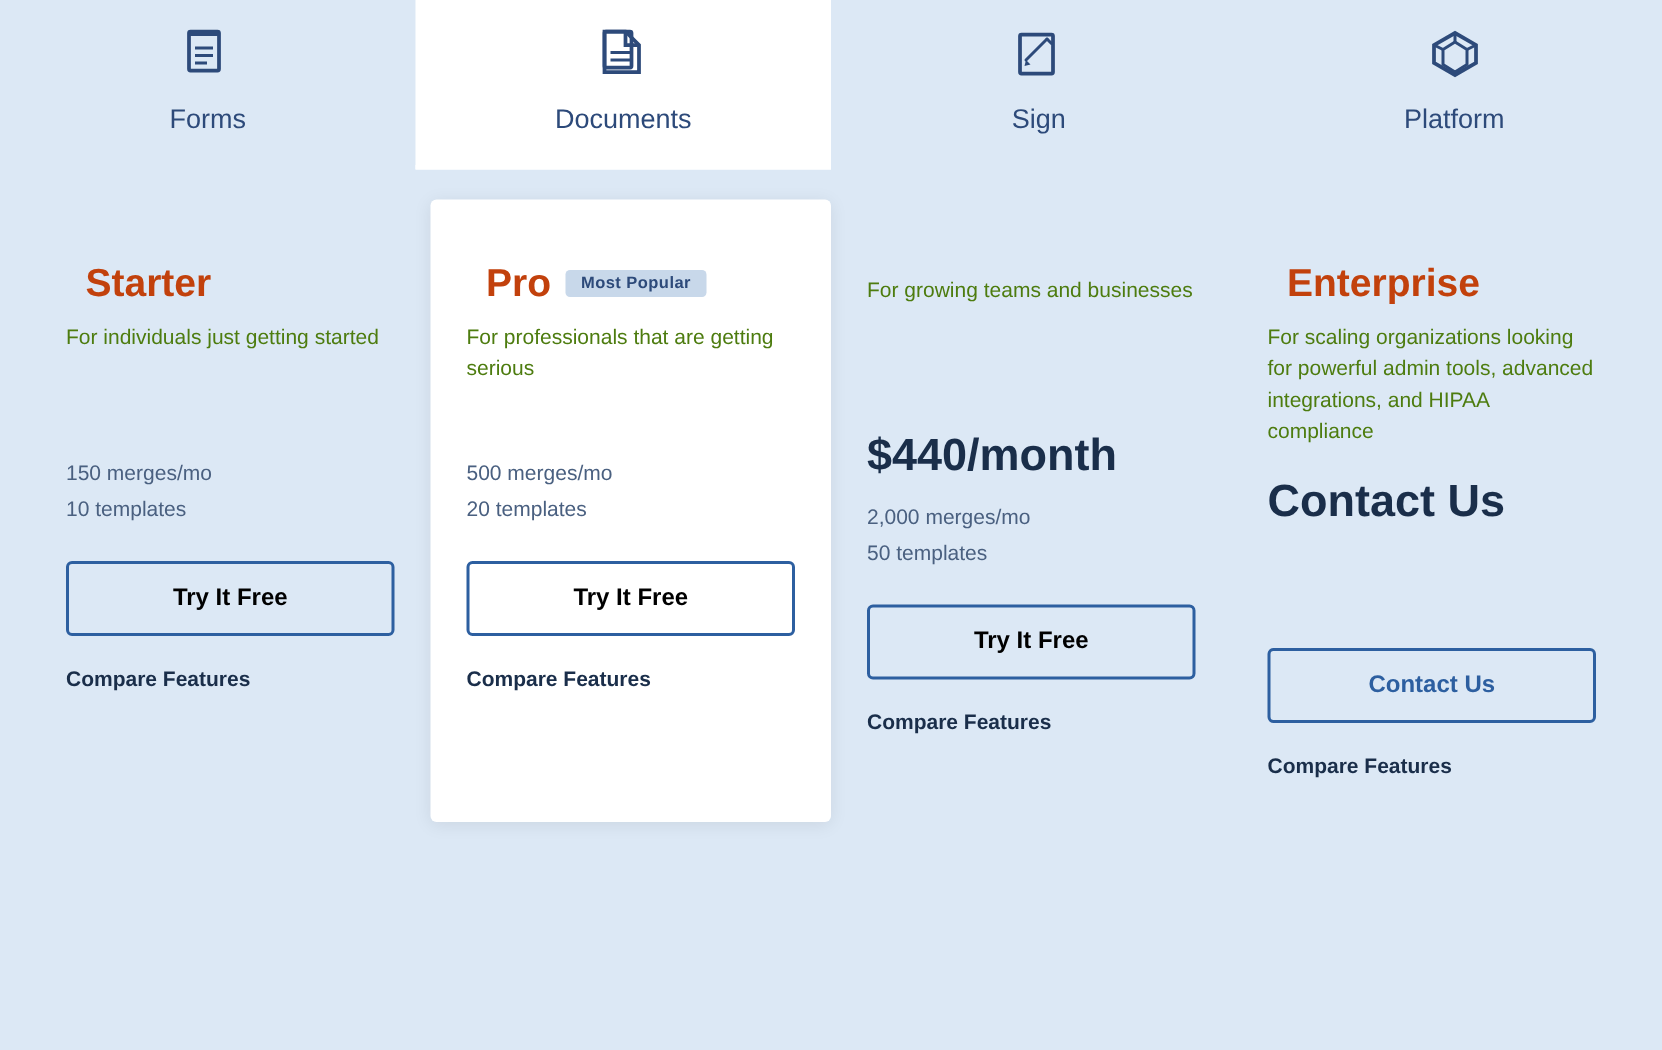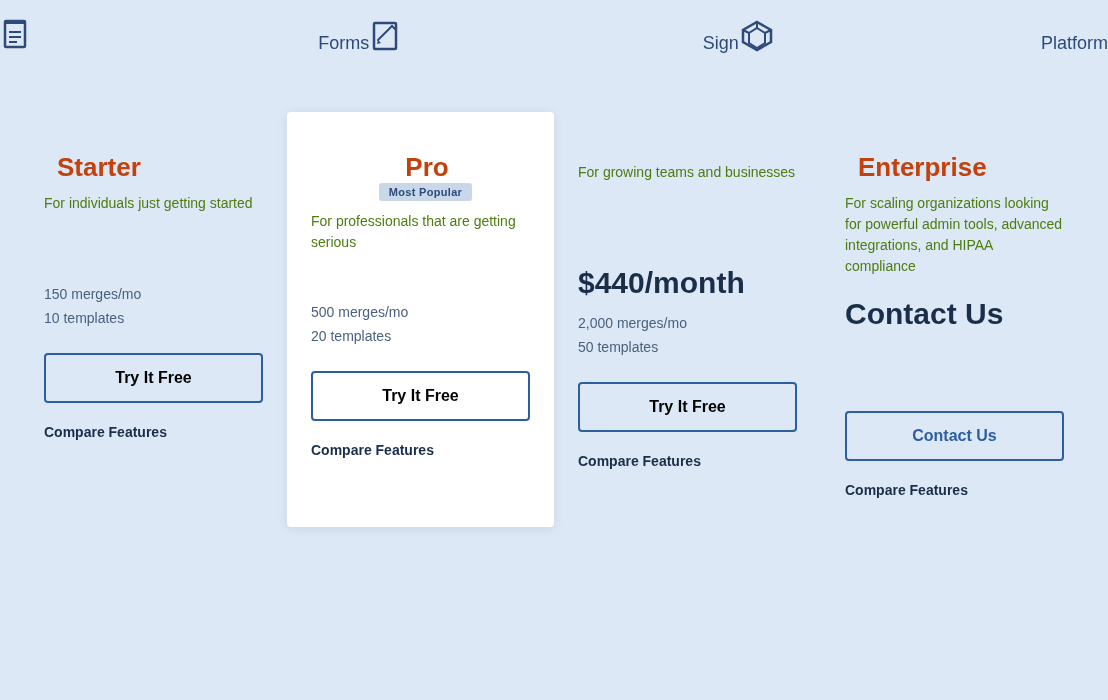--- a/index.html
+++ b/index.html
@@ -6,23 +6,23 @@
     body {
       font-family: -apple-system, BlinkMacSystemFont, 'Segoe UI', sans-serif;
       background: #dce8f5;
       width: 1108px;
       min-height: 700px;
       overflow-x: hidden;
     }
     .nav-tab {
       flex: 1;
       display: flex;
-      flex-direction: row;
+      flex-direction: column;
       align-items: center;
-      justify-content: space-between;
+      justify-content: center;
       padding: 18px 0 20px;
       cursor: pointer;
       background: #dce8f5;
       border-bottom: 3px solid transparent;
     }
     .nav-tab.active {
       background: white;
       border-bottom: 3px solid white;
     }
     .nav-tab .tab-icon {
@@ -158,20 +158,33 @@
           <rect x="5" y="3" width="12" height="3" fill="#2d4a7a"></rect>
           <rect x="5" y="3" width="20" height="3" rx="1" fill="#2d4a7a"></rect>
           <line x1="9" y1="14" x2="21" y2="14" stroke="#2d4a7a" stroke-width="2"></line>
           <line x1="9" y1="19" x2="21" y2="19" stroke="#2d4a7a" stroke-width="2"></line>
           <line x1="9" y1="24" x2="17" y2="24" stroke="#2d4a7a" stroke-width="2"></line>
         </svg>
       </span>
       <span class="tab-label">Forms</span>
     </div>
 
+    <div class="nav-tab active" style="background:white; border-bottom:3px solid white;">
+      <span class="tab-icon">
+        <svg width="36" height="36" viewBox="0 0 36 36" fill="none" xmlns="http://www.w3.org/2000/svg">
+          <rect x="5" y="3" width="18" height="24" rx="1" stroke="#2d4a7a" stroke-width="2.5" fill="none"></rect>
+          <path d="M19 3 L28 12 L28 30 L5 30 L5 3 Z" stroke="#2d4a7a" stroke-width="2.5" fill="none"></path>
+          <path d="M19 3 L19 12 L28 12" stroke="#2d4a7a" stroke-width="2.5" fill="none"></path>
+          <line x1="9" y1="17" x2="22" y2="17" stroke="#2d4a7a" stroke-width="2"></line>
+          <line x1="9" y1="22" x2="22" y2="22" stroke="#2d4a7a" stroke-width="2"></line>
+          <line x1="9" y1="27" x2="16" y2="27" stroke="#2d4a7a" stroke-width="2"></line>
+        </svg>
+      </span>
+      <span class="tab-label">Documents</span>
+    </div>
 
     <div class="nav-tab">
       <span class="tab-icon">
         <svg width="36" height="36" viewBox="0 0 36 36" fill="none" xmlns="http://www.w3.org/2000/svg">
           <rect x="5" y="5" width="22" height="26" rx="1" stroke="#2d4a7a" stroke-width="2.5" fill="none"></rect>
           <line x1="9" y1="22" x2="23" y2="8" stroke="#2d4a7a" stroke-width="2" stroke-linecap="round"></line>
           <path d="M23 8 L26 11" stroke="#2d4a7a" stroke-width="2" stroke-linecap="round"></path>
           <path d="M9 22 L8 26 L12 25 Z" fill="#2d4a7a"></path>
         </svg>
       </span>
@@ -201,21 +214,21 @@
     <div class="plan-description">For individuals just getting started</div>
     <div class="plan-merges">
       <span>150 merges/mo</span><br>
       <span>10 templates</span>
     </div>
     <button class="btn-try">Try It Free</button>
     <a class="compare-link">Compare Features</a>
   </div>
 
   <div class="pricing-card featured">
-    <div style="display:flex; align-items:center; flex-wrap:wrap; margin-bottom:4px;flex-direction:column;">
+    <div style="display:flex; align-items:center; flex-wrap:wrap; margin-bottom:4px;">
       <span class="plan-name" style="margin-bottom:0;">Pro</span>
       <span class="most-popular-badge">Most Popular</span>
     </div>
     <div class="plan-description">For professionals that are getting serious</div>
     <div class="plan-merges">
       <span>500 merges/mo</span><br>
       <span>20 templates</span>
     </div>
     <button class="btn-try">Try It Free</button>
     <a class="compare-link">Compare Features</a>

